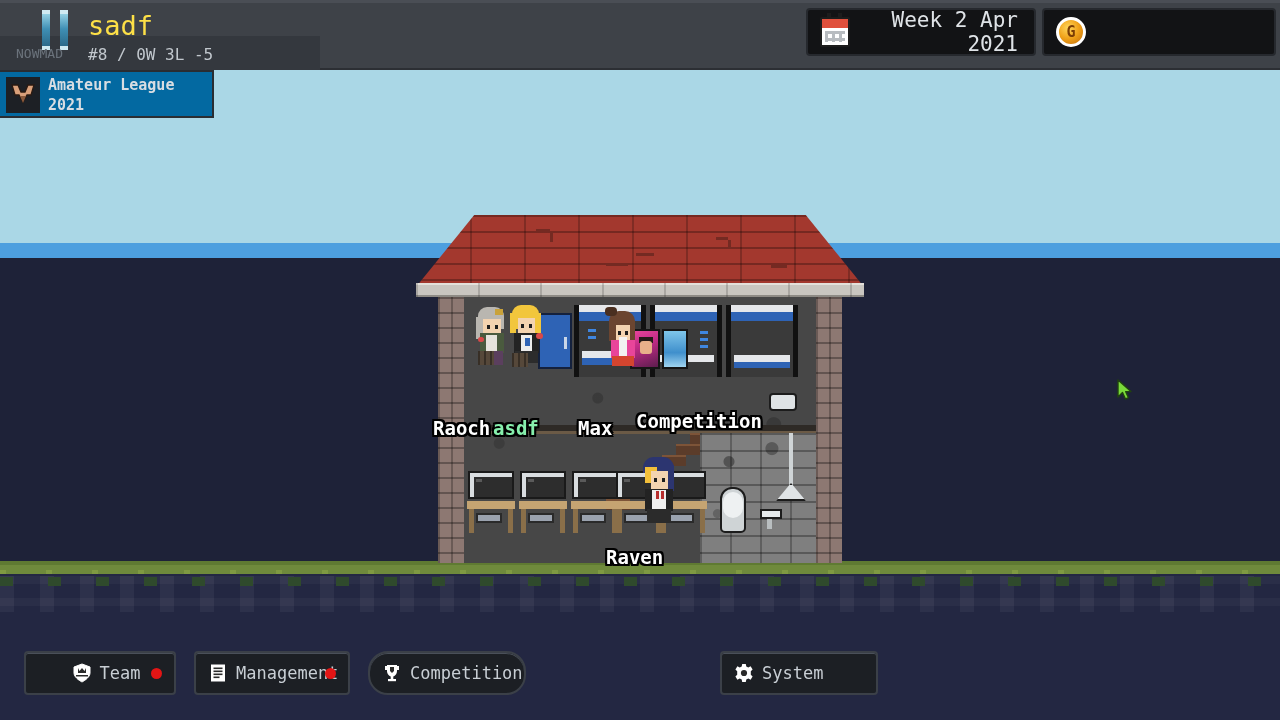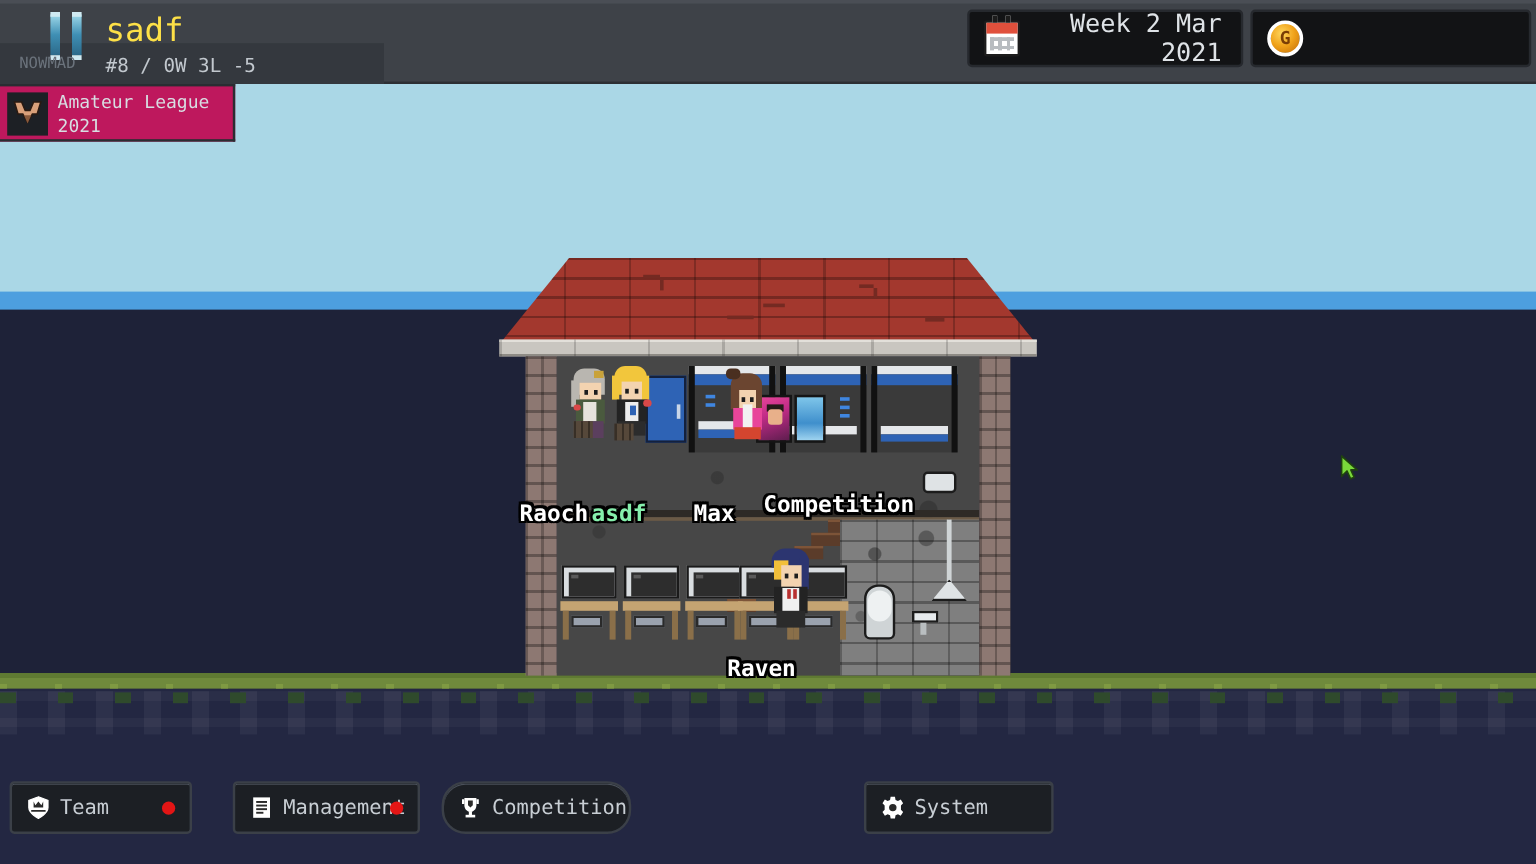--- a/index.html
+++ b/index.html
@@ -195,22 +195,22 @@
   .team-sub-logo {
     position:absolute; left:16px; top:40px; font-size:13px; color:#6b737c;
     font-family:"DejaVu Sans Mono","Liberation Mono",monospace; letter-spacing:0px;
   }
   .team-name { position:absolute; left:88px; top:6px; font-size:27px; color:#fde047;
     font-family:"DejaVu Sans Mono","Liberation Mono",monospace; line-height:27px; }
   .team-record { position:absolute; left:88px; top:41px; font-size:16px; color:#c2c8ce;
     font-family:"DejaVu Sans Mono","Liberation Mono",monospace; line-height:16px; }
   .topbar-row2 { position:absolute; left:0; top:36px; width:320px; height:34px; background:#34383e; }
 
-  .league-plate { position:absolute; left:0; top:70px; width:196px; height:48px;
-    background:#be185d; border:2px solid #2a2d32; border-left:none; }
+  .league-plate { position:absolute; left:0; top:70px; width:214px; height:48px;
+    background:#0369a1; border:2px solid #2a2d32; border-left:none;font-weight:bold; }
   .league-badge { position:absolute; left:6px; top:5px; width:34px; height:36px;
     background:#1d2025; display:flex; align-items:center; justify-content:center; }
   .league-text1 { position:absolute; left:48px; top:6px; font-size:15px; color:#d8dde2;
     font-family:"DejaVu Sans Mono","Liberation Mono",monospace; line-height:15px; }
   .league-text2 { position:absolute; left:48px; top:26px; font-size:15px; color:#d8dde2;
     font-family:"DejaVu Sans Mono","Liberation Mono",monospace; line-height:15px; }
 
   .hud-chip { position:absolute; top:8px; height:48px; background:#121315;
     border:2px solid #26292e; border-radius:4px; display:flex; align-items:center; }
   #chip-date { left:806px; width:230px; }
@@ -238,21 +238,21 @@
   #bottombar { position:absolute; left:0; top:640px; width:1280px; height:80px; }
   .nav-btn { position:absolute; top:11px; height:44px; background:#1c1f24;
     border:2px solid #3b4048; border-radius:4px;
     display:flex; align-items:center; box-shadow:inset 0 1px 0 #4a505a; }
   .nav-icon { width:20px; height:20px; margin-left:12px; flex:0 0 auto; position:relative; color:#fff; }
   .nav-label { margin-left:8px; font-size:17px; color:#c8ced4;
     font-family:"DejaVu Sans Mono","Liberation Mono",monospace; }
   .nav-dot { position:absolute; right:12px; top:50%; margin-top:-5px;
     width:11px; height:11px; border-radius:50%; background:#e31515; }
 
-  #btn-team       { left:8px;  width:152px; }
+  #btn-team       { left:24px;  width:152px;justify-content:center; }
   #btn-management { left:194px; width:156px; }
   #btn-competition{ left:368px; width:158px;border-radius:20px; }
   #btn-game       { left:544px; width:158px; }
   #btn-system     { left:720px; width:158px; }
 
   
   #cursor { position:absolute; left:1117px; top:379px; width:16px; height:22px; }
 </style>
 </head>
 <body>
@@ -499,21 +499,21 @@
 
     <div class="hud-chip" id="chip-date">
       <div class="chip-icon">
         <div class="cal">
           <div class="cal-top"></div>
           <div class="cal-grid"></div>
         </div>
         <div class="cal-ring" style="left:7px;"></div>
         <div class="cal-ring" style="left:18px;"></div>
       </div>
-      <div class="chip-label">Week 2 Mar 2021</div>
+      <div class="chip-label">Week 2 Apr 2021</div>
     </div>
 
     <div class="hud-chip" id="chip-money">
       <div class="chip-icon">
         <div class="coin"></div>
         <div class="coin-g">G</div>
       </div>
     </div>
   </div>
 

